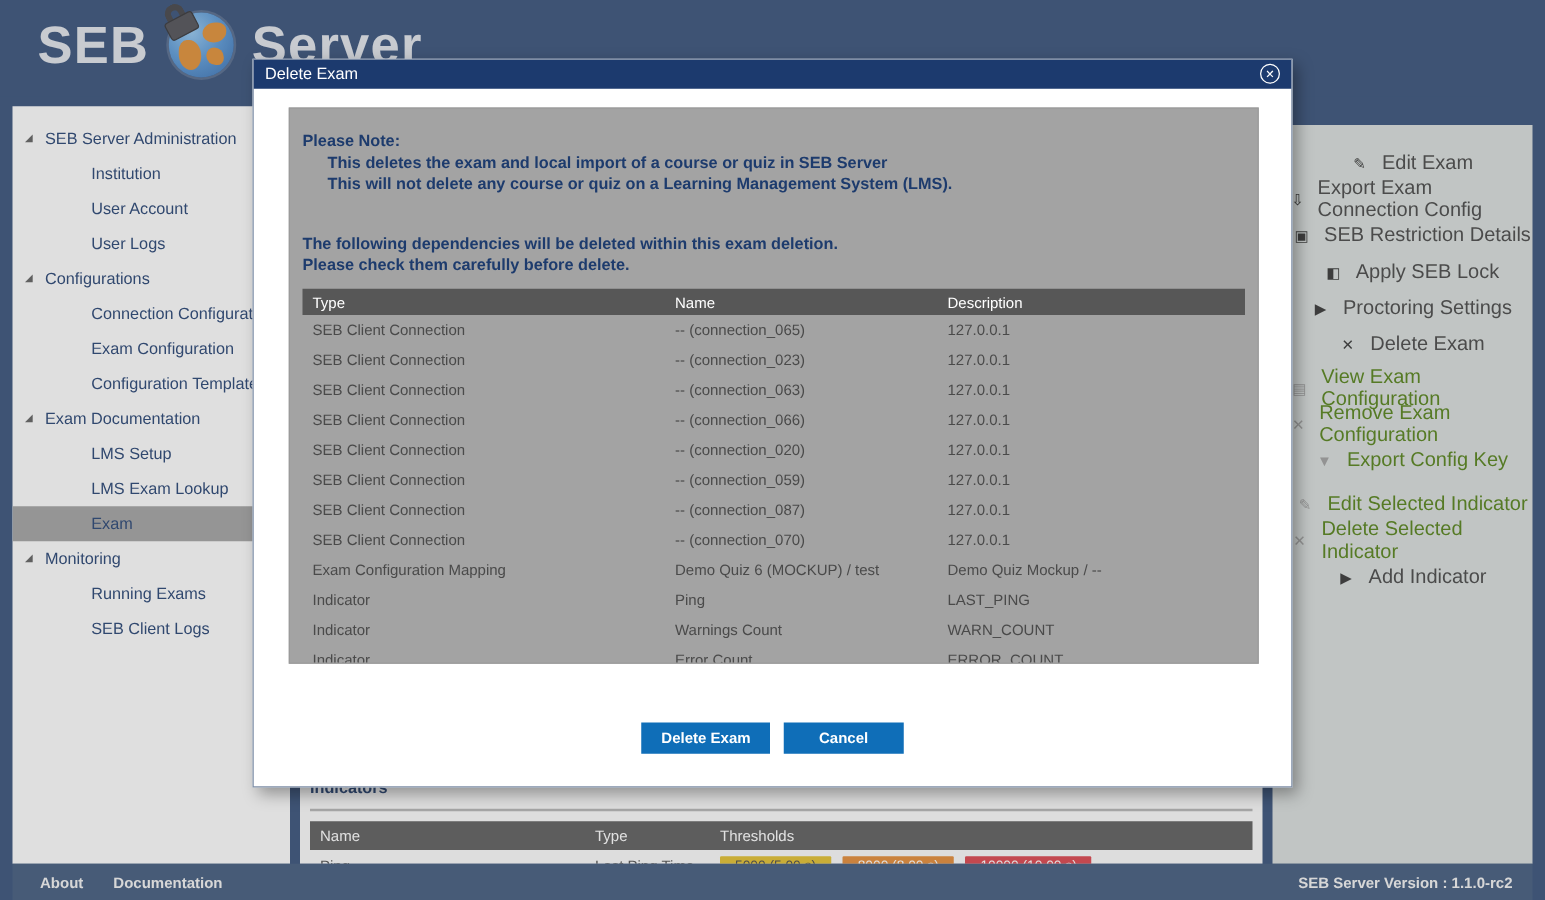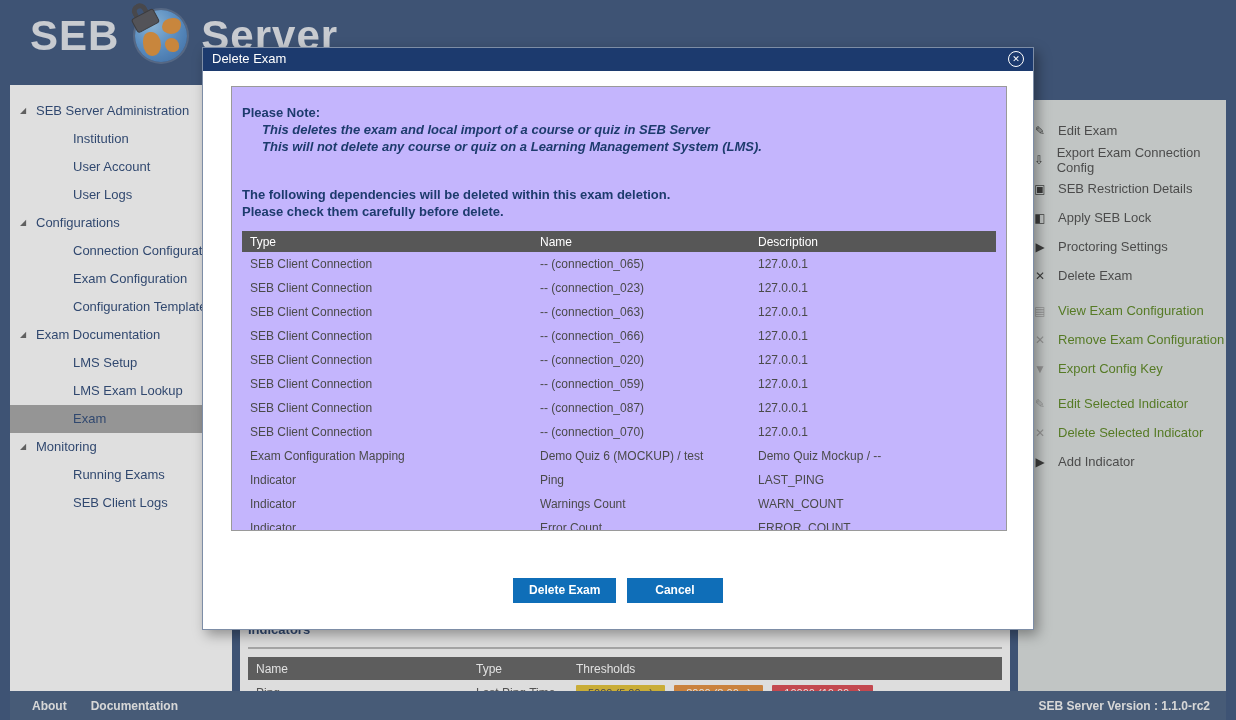--- a/index.html
+++ b/index.html
@@ -45,21 +45,21 @@
                    display:flex; align-items:center; }
   .bg-table-row { height:25px; display:flex; align-items:center; font-size:12px; color:#4a4a4a; }
   .bc1 { width:220px; padding-left:8px; } .bc2 { width:100px; padding-left:8px; } .bc3 { flex:1; padding-left:8px; }
   .badge { display:inline-block; font-size:11px; padding:2px 12px; margin-right:6px; border-radius:1px; }
   .b-yellow { background:#e0bd26; color:#404040; }
   .b-orange { background:#e2862f; color:#fff; }
   .b-red    { background:#d93b44; color:#fff; }
 
   
   .action-menu { padding-top:16px; }
-  .menu-item { height:29px; display:flex; align-items:center; padding-left:14px; font-size:13px; color:#3f3f3f; cursor:pointer; }
+  .menu-item { height:29px; display:flex; align-items:center; padding-left:14px; font-size:16px; color:#3f3f3f; cursor:pointer;justify-content:center; }
   .menu-item.disabled { color:#4d7c0f; cursor:default; }
   .menu-item.gap { margin-top:6px; }
   .mi { width:16px; margin-right:10px; font-size:12px; color:#2e2e2e; text-align:center; }
   .menu-item.disabled .mi { color:#9b9b9b; }
   .icon-edit::before { content:"✎"; }
   .icon-export::before { content:"⇩"; }
   .icon-restriction::before { content:"▣"; }
   .icon-lock::before { content:"◧"; }
   .icon-proctoring::before { content:"▶"; }
   .icon-delete::before { content:"✕"; }
@@ -79,23 +79,23 @@
   
   .modal { position:absolute; left:202px; top:47px; width:832px; height:583px; background:#fff;
            z-index:100; border:1px solid #7d8da6; box-shadow:4px 5px 12px rgba(0,0,0,0.35); }
   .modal-titlebar { position:relative; height:23px; background:#1c3a6e; color:#fff; font-size:13px;
                     line-height:22px; padding-left:9px; }
   .modal-close { position:absolute; right:9px; top:3px; width:16px; height:16px; border:1px solid #fff;
                  border-radius:50%; cursor:pointer; }
   .modal-close::before { content:"✕"; position:absolute; left:0; top:0; width:14px; height:14px;
                  font-size:9px; line-height:14px; text-align:center; color:#fff; }
   .note-box { position:absolute; left:28px; top:38px; width:776px; height:445px;
-              border:1px solid #9a9a9a; background:#c4b5fd; padding:17px 10px 0 10px; overflow:hidden; }
+              border:1px solid #9a9a9a; background:#a3a3a3; padding:17px 10px 0 10px; overflow:hidden; }
   .note-line { font-size:13px; font-weight:bold; color:#1d3b6d; line-height:17px; white-space:pre; }
-  .note-indent { padding-left:20px;font-style:italic; }
+  .note-indent { padding-left:20px; }
   .note-space { height:31px; }
 
   .dep-table { margin-top:11px; }
   .dep-head { display:flex; height:21px; align-items:center; background:#575757; color:#fff; font-size:12px; }
   .dep-row { display:flex; height:24px; align-items:center; font-size:12px; color:#4a4a4a; }
   .dc1 { width:290px; padding-left:8px; } .dc2 { width:218px; padding-left:8px; } .dc3 { flex:1; padding-left:8px; }
 
   .modal-buttons { position:absolute; left:0; top:530px; width:100%; text-align:center; }
   .btn { display:inline-block; min-width:96px; height:25px; line-height:25px; padding:0 16px; margin:0 3px;
          background:#0f6eb8; color:#fff; font-size:12px; font-weight:bold; text-align:center;

